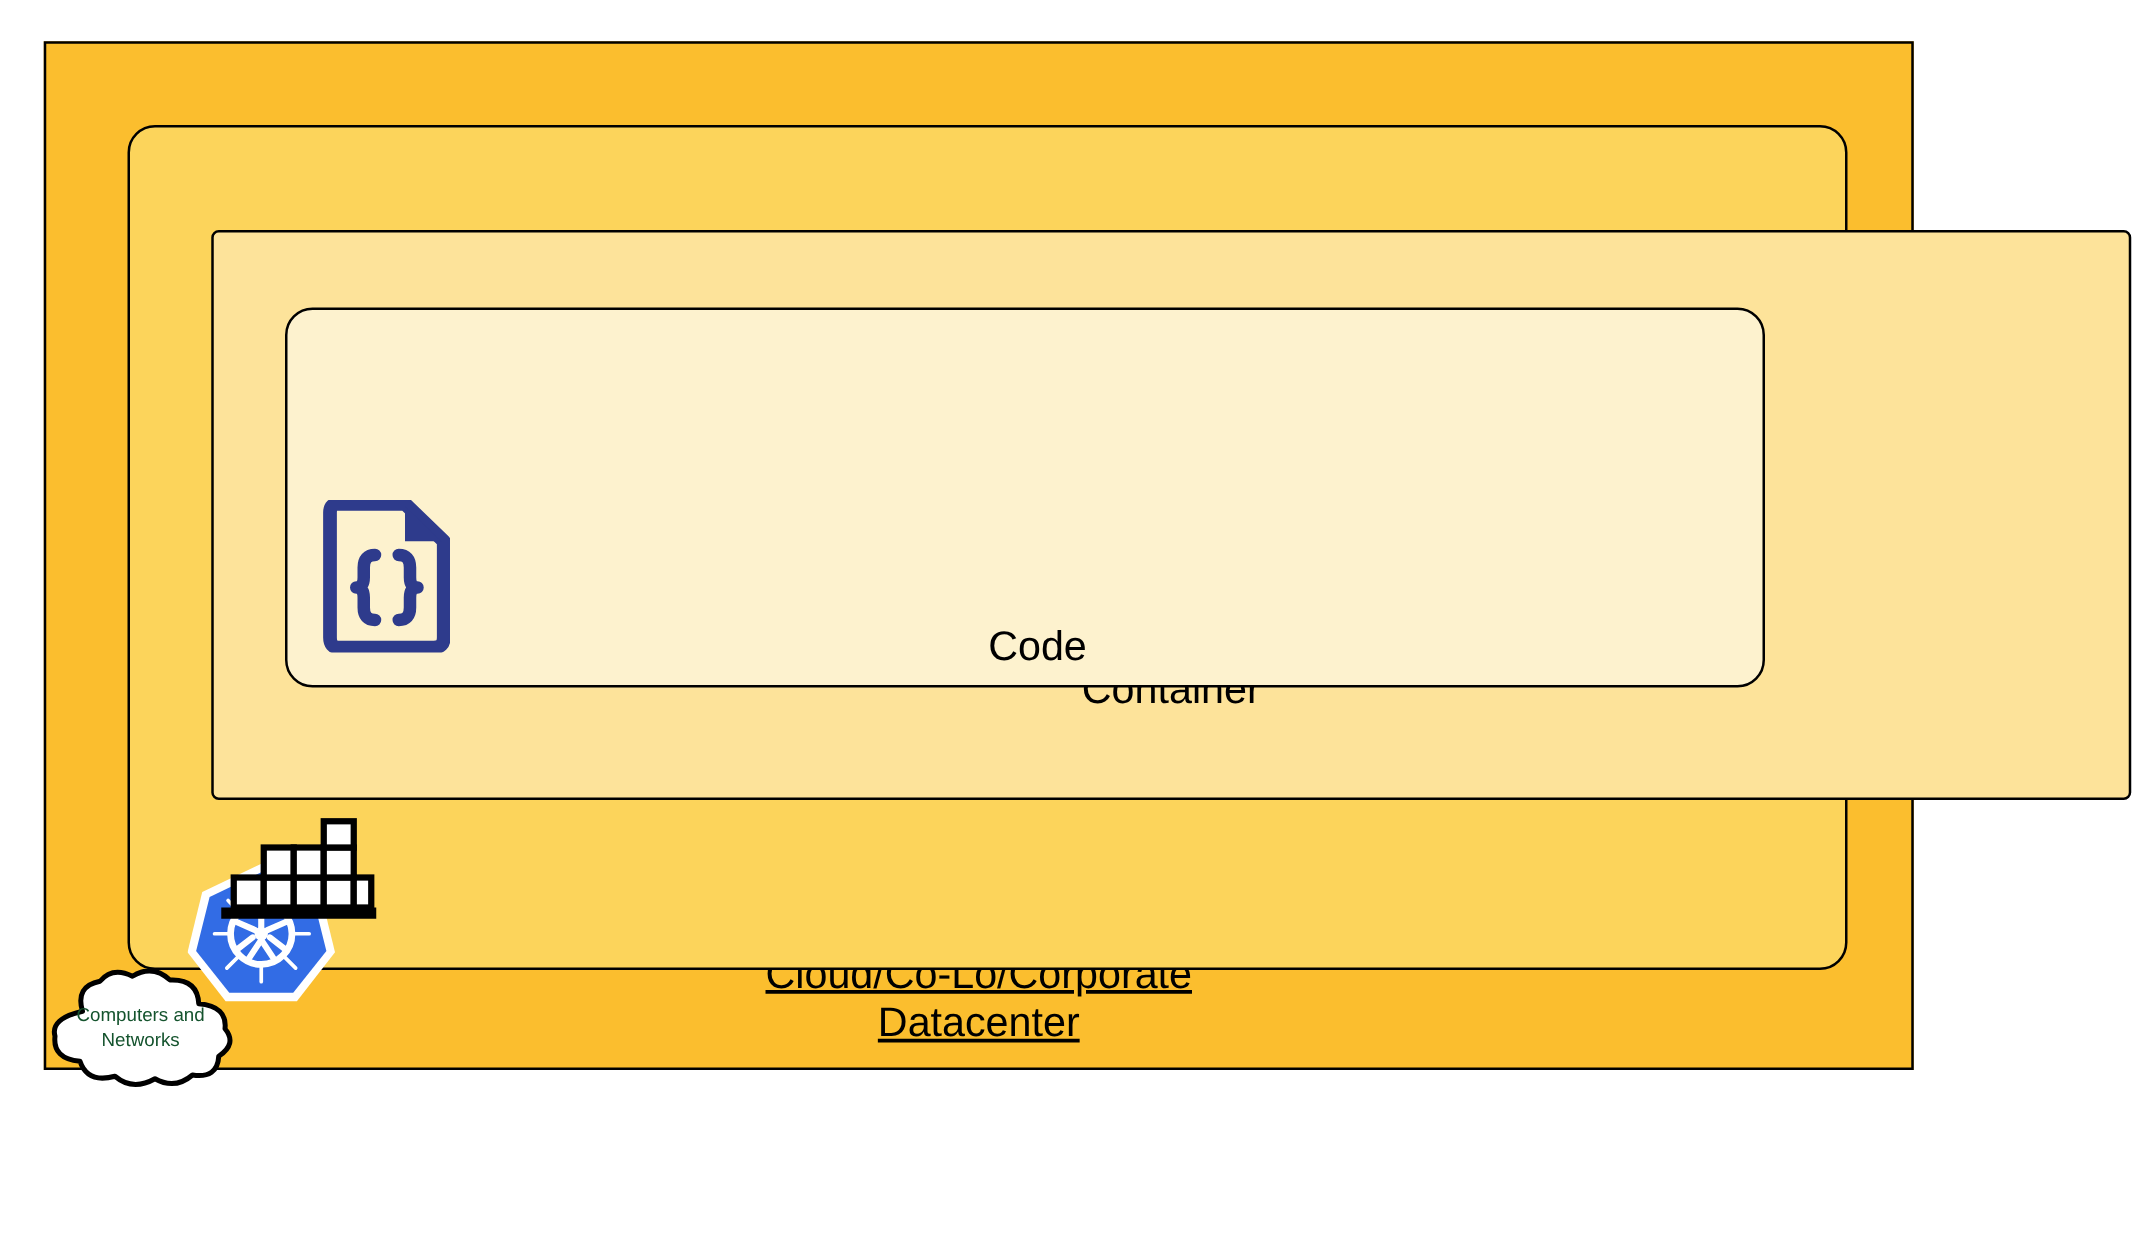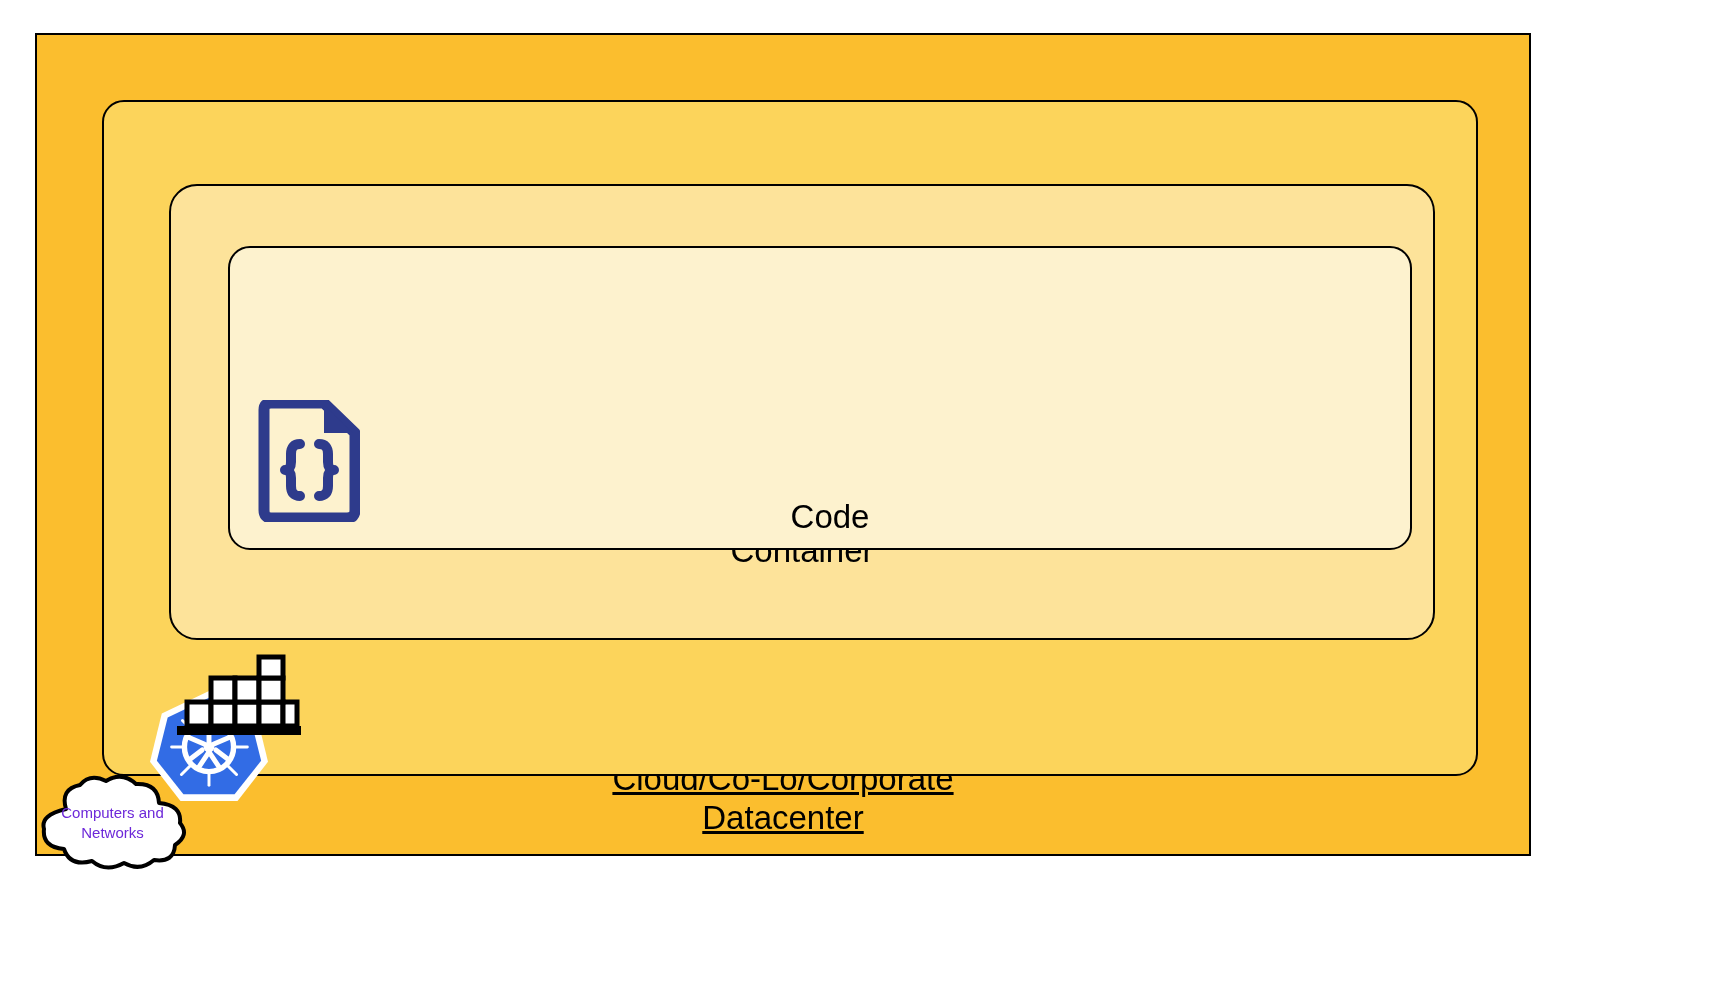--- a/index.html
+++ b/index.html
@@ -38,24 +38,24 @@
     left: 65px;
     top: 65px;
     width: 1376px;
     height: 676px;
     background: #FCD45B;
     border-radius: 22px;
   }
   #layer-container {
     left: 65px;
     top: 82px;
-    width: 1266px;
+    width: 1536px;
     height: 456px;
     background: #FDE39A;
-    border-radius: 28px;
+    border-radius: 6px;
   }
   #layer-code {
     left: 57px;
     top: 60px;
     width: 1184px;
     height: 304px;
     background: #FDF2CE;
     border-radius: 22px;
   }
 
@@ -128,21 +128,21 @@
     left: 0;
     top: 0;
     width: 165px;
     height: 95px;
     display: flex;
     align-items: center;
     justify-content: center;
     text-align: center;
     font-size: 15px;
     line-height: 1.3;
-    color: #6d28d9;
+    color: #14532d;
     white-space: pre-line;
     font-family: "Liberation Sans", sans-serif;
   }
 </style>
 </head>
 <body>
 
 <div id="canvas">
 
   <div class="layer" id="layer-datacenter">

